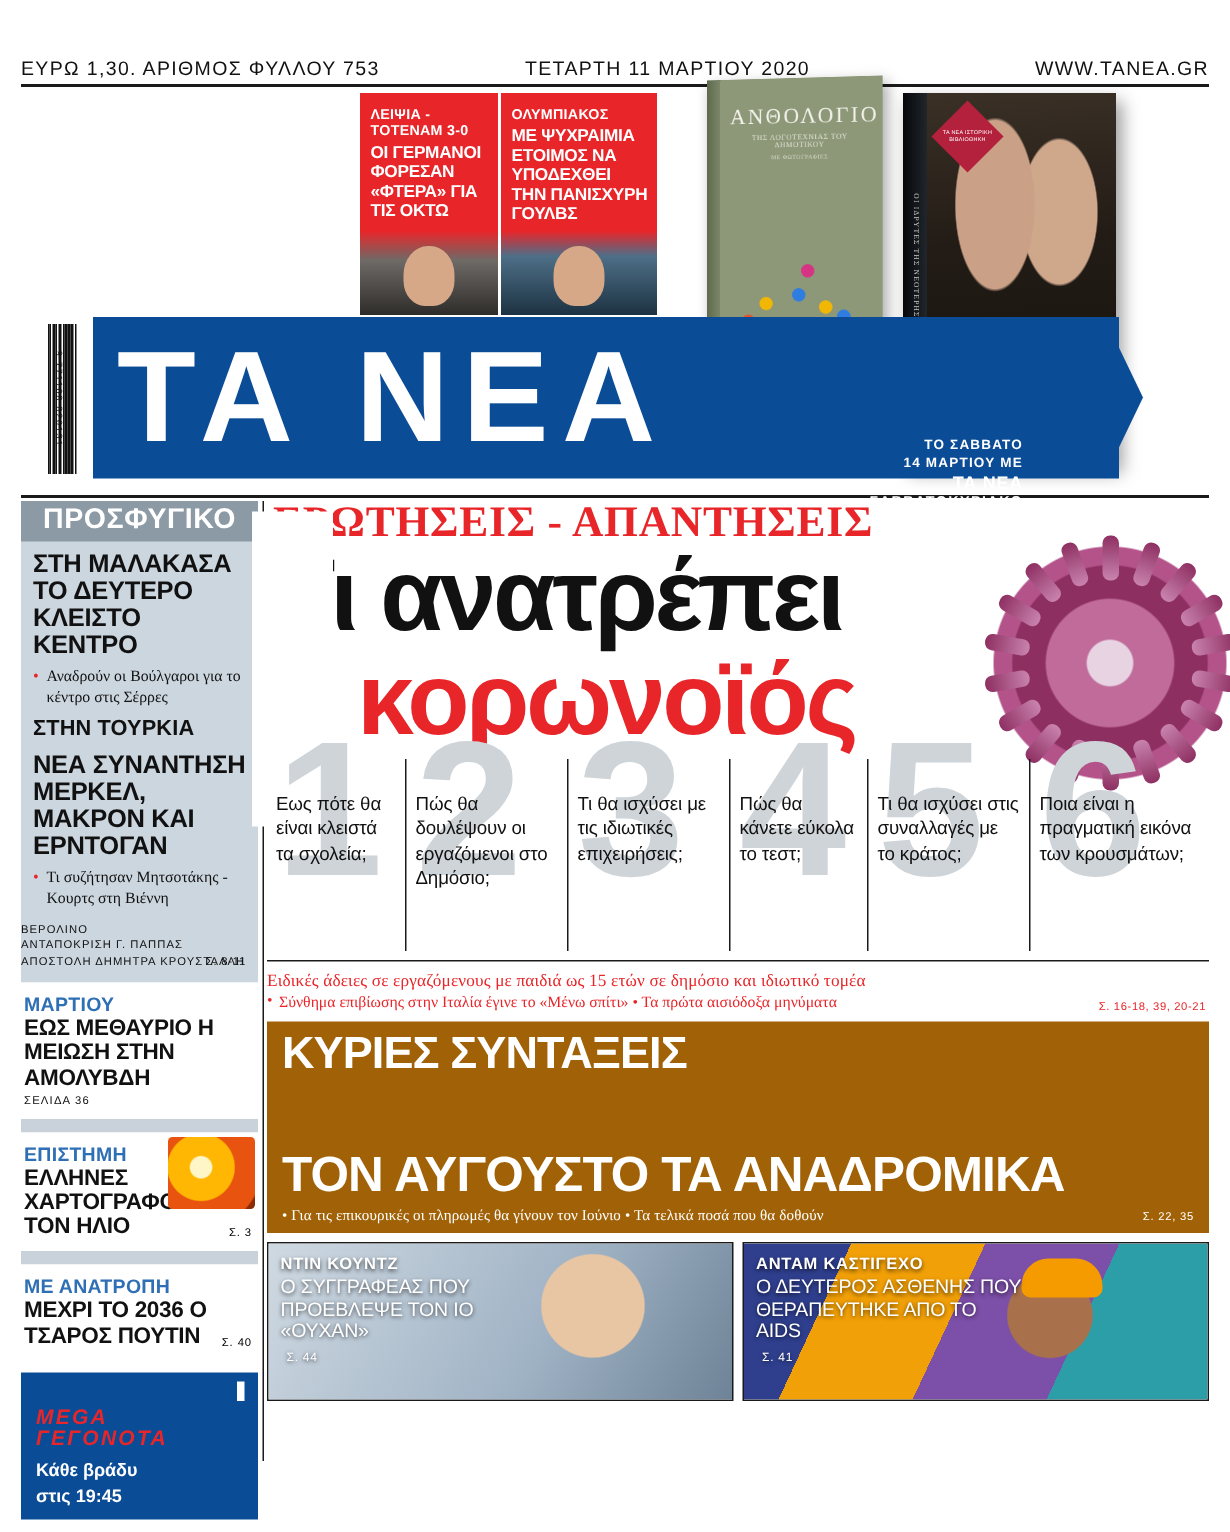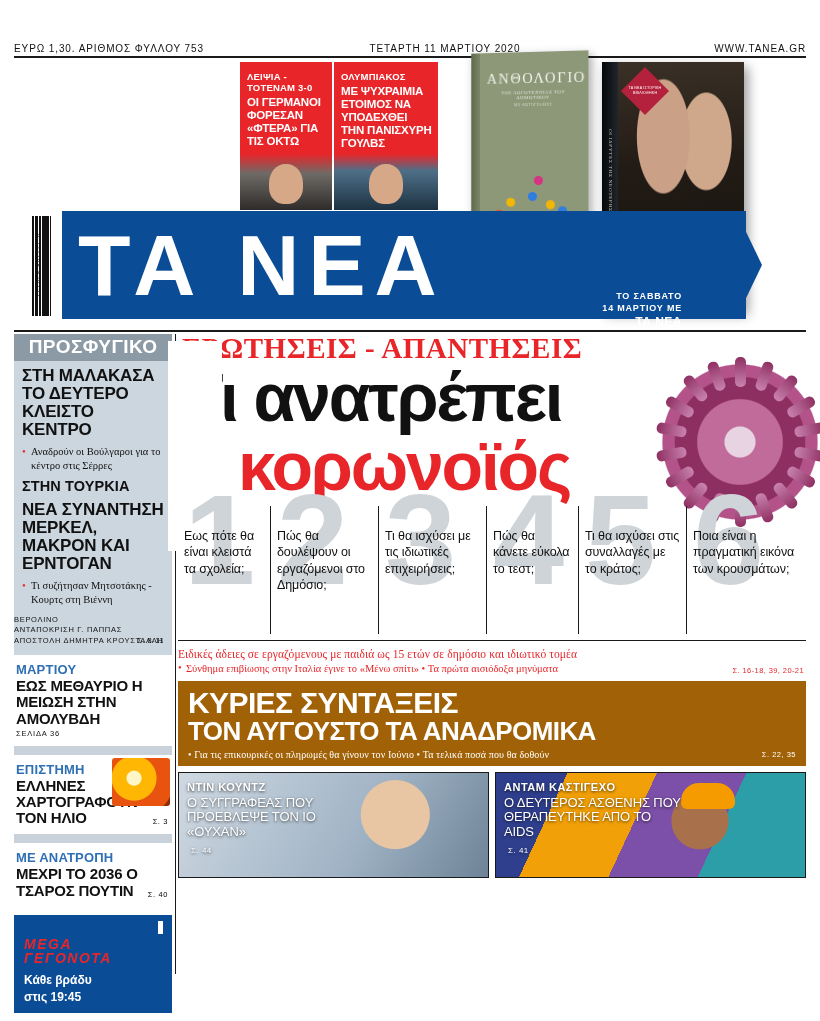--- a/index.html
+++ b/index.html
@@ -12,22 +12,22 @@
   }
   #page {
     position: relative;
     width: 820px; height: 1021px;
     background: #fff;
   }
 
   
   .infobar {
     position: absolute; left: 14px; top: 38px; width: 792px; height: 16px;
-    display: flex; align-items: flex-end;
-    font-size: 10px; letter-spacing: .9px; color: #111;
+    display: flex; align-items: flex-start;
+    font-size: 13px; letter-spacing: .9px; color: #111;
     font-family: "Liberation Sans", sans-serif;
   }
   .infobar .left { width: 270px; text-align: left; }
   .infobar .mid  { flex: 1; text-align: center; }
   .infobar .right{ width: 200px; text-align: right; }
   .rule-top {
     position: absolute; left: 14px; top: 56px; width: 792px; height: 2px;
     background: #1a1a1a;
   }
 
@@ -324,21 +324,21 @@
   .redline .r2::before { content: "•"; position: absolute; left: 0; top: -1px; }
   .redline .pg { position: absolute; right: 2px; bottom: 1px; color: #e8262a; font-size: 7.5px; letter-spacing: .4px; }
 
   .pension {
     margin-top: 5px; background: #a16207; padding: 7px 10px 6px; position: relative;
   }
   .pension .p1 {
     color: #fff; font-size: 30px; font-weight: 800; line-height: 1.0; letter-spacing: -.6px;
   }
   .pension .p2 {
-    color: #fff; font-size: 26px; font-weight: 800; line-height: 1.05; letter-spacing: -.6px;
+    color: #fff; font-size: 33px; font-weight: 800; line-height: 1.05; letter-spacing: -.6px; margin-top: 48px;
   }
   .pension .p3 {
     color: #fff; font-family: "Liberation Serif", serif; font-size: 10px;
     margin-top: 4px; letter-spacing: .1px;
   }
   .pension .pg {
     position: absolute; right: 10px; bottom: 7px; color: #fff; font-size: 7.5px; letter-spacing: .5px;
   }
 
   

